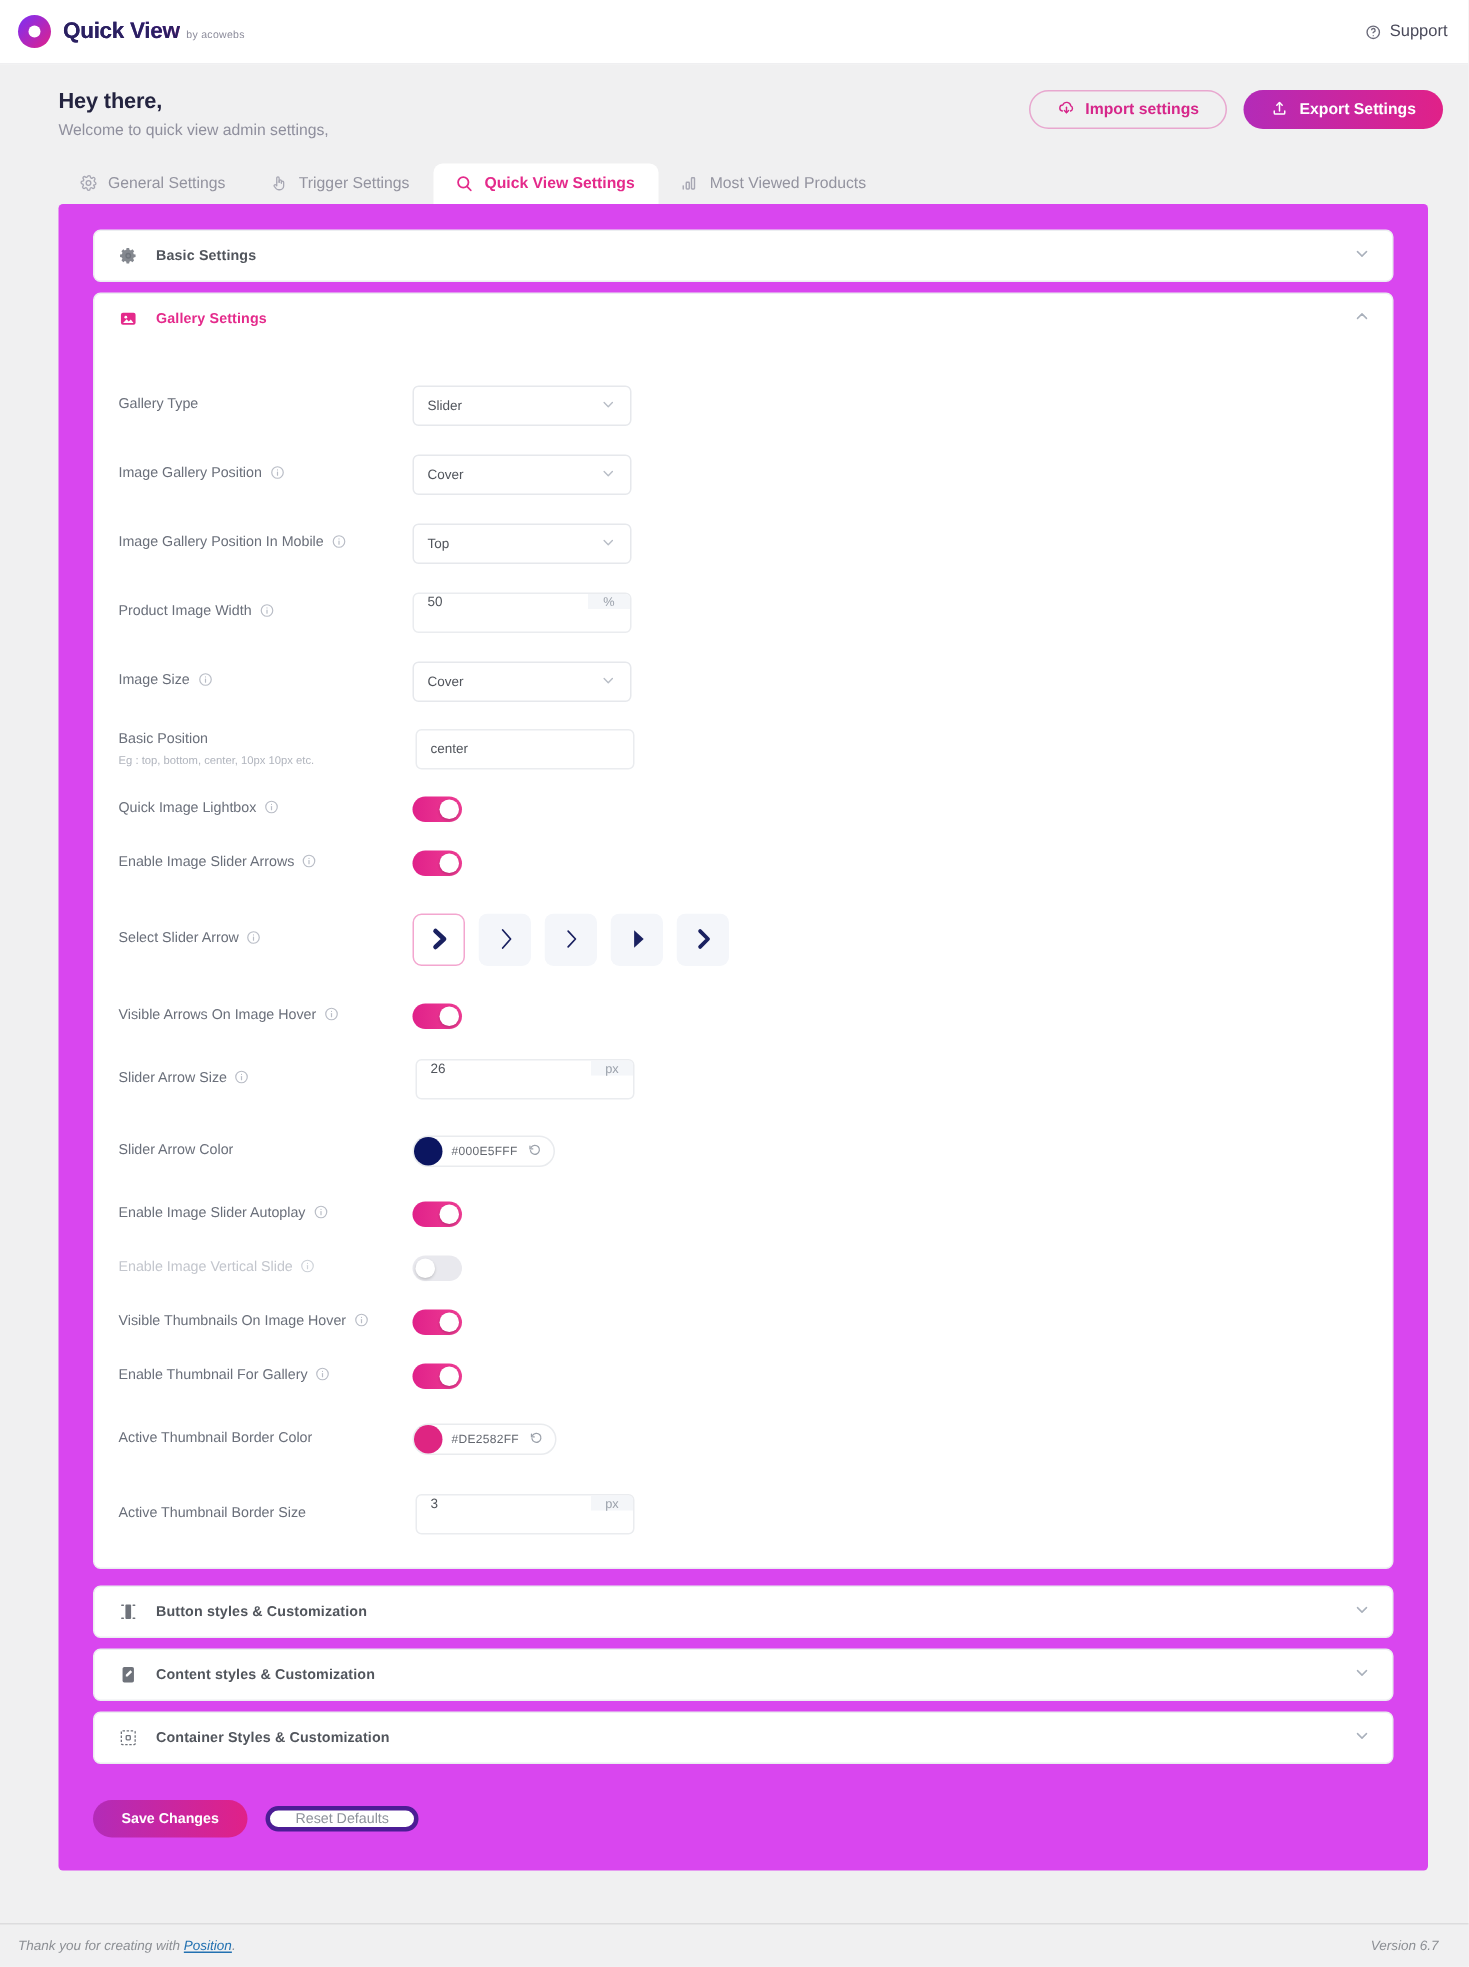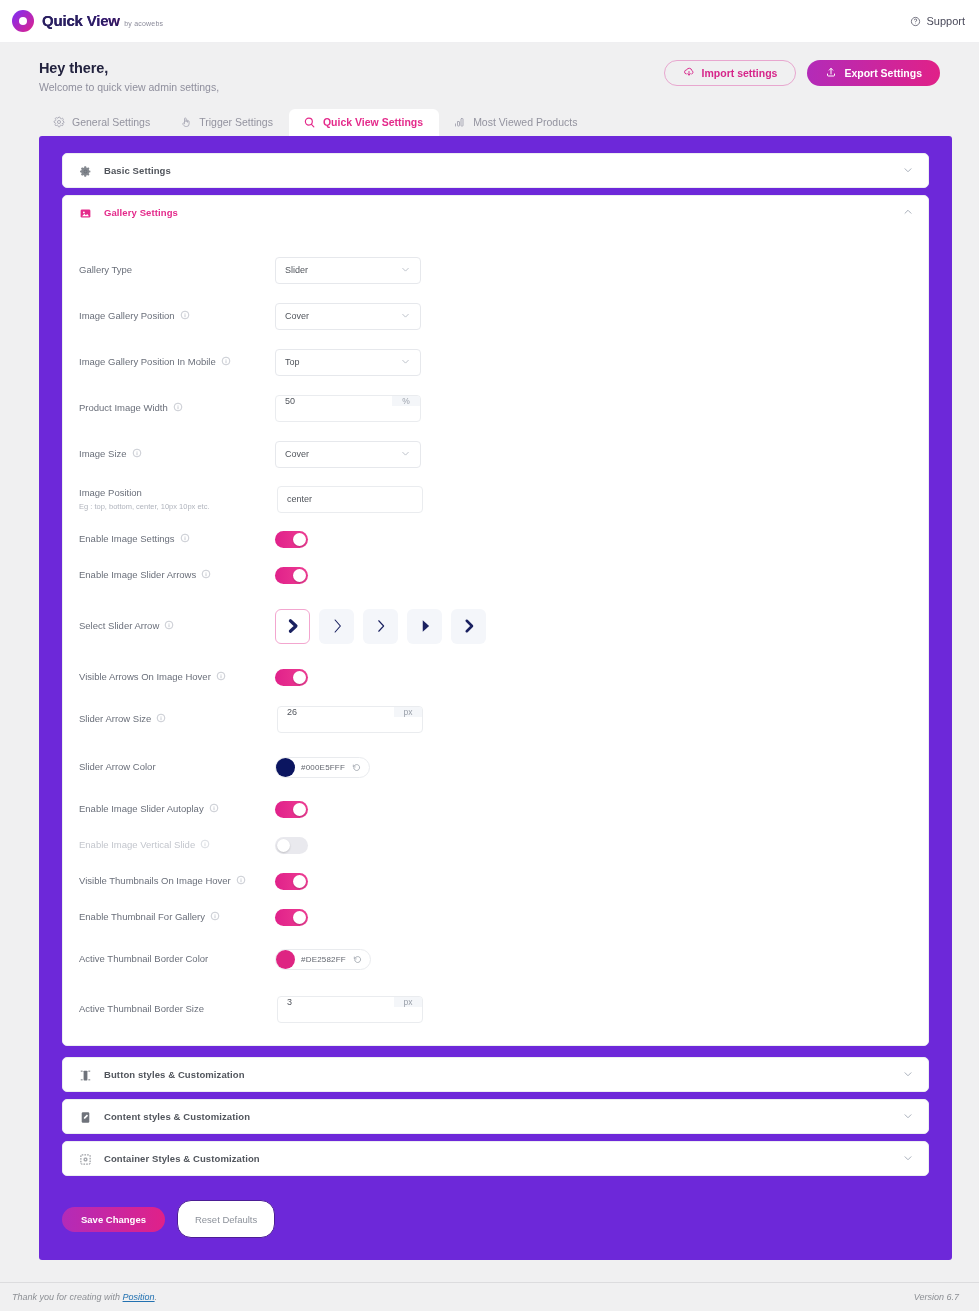--- a/index.html
+++ b/index.html
@@ -43,21 +43,21 @@
   .hero {
     background: #f0f0f1;
     padding: 17px 0 0 0;
     display: flex;
     align-items: flex-start;
     justify-content: space-between;
   }
   .hero-left { padding-left: 39px; }
   .hero-title { font-size: 14.5px; font-weight: bold; color: #23233f; letter-spacing: -.1px; }
   .hero-sub { font-size: 10.5px; color: #8f8f9d; margin-top: 5px; }
-  .hero-right { padding-right: 39px; display: flex; gap: 11px; align-items: center; }
+  .hero-right { padding-right: 17px; display: flex; gap: 11px; align-items: center; }
 
   .btn {
     border-radius: 20px; font-size: 10.5px; font-weight: bold;
     display: inline-flex; align-items: center; gap: 7px;
     padding: 0 18px; height: 26px; cursor: pointer; white-space: nowrap;
   }
   .btn-outline { background: transparent; border: 1px solid #e8a7cf; color: #d6268a; }
   .btn-grad {
     border: none; color: #fff;
     background: linear-gradient(90deg, #b32bb8 0%, #e02188 100%);
@@ -73,21 +73,21 @@
     font-size: 10.5px; color: #93939f;
     padding: 6px 16px 7px 14px; cursor: pointer; height: 27px;
     border-radius: 6px 6px 0 0;
     justify-content: flex-end;
   }
   .tab.active { background: #fff; color: #e42a8b; font-weight: bold; }
   .tab svg { display: block; flex: none; }
 
   
   .card {
-    background: #6d28d9;
+    background: #d946ef;
     margin: 0 27px 0 39px;
     border-radius: 3px;
     padding: 17px 23px 22px 23px;
     min-height: 1098px;
   }
 
   .panel {
     border: 1px solid #eceef1;
     border-radius: 5px;
     margin-bottom: 7px;
@@ -180,21 +180,21 @@
   .reset-ico { color: #9ba1aa; display: block; cursor: pointer; }
 
   
   .actions { display: flex; gap: 12px; align-items: center; margin-top: 24px; padding-left: 0; }
   .btn-save {
     height: 25px; border-radius: 14px; border: none; color: #fff; font-size: 9.5px; font-weight: bold;
     background: linear-gradient(90deg, #b32bb8 0%, #e02188 100%);
     padding: 0 19px; cursor: pointer; font-family: inherit;
   }
   .btn-reset {
-    height: 38px; border-radius: 14px; border: 1px solid #4c1d95; color: #8d929b;
+    height: 17px; border-radius: 14px; border: 3px solid #4c1d95; color: #8d929b;
     background: #fff; font-size: 9.5px; padding: 0 17px; cursor: pointer; font-family: inherit;
   }
 
   
   .footer {
     position: absolute; left: 0; right: 0; top: 1282px; height: 29px;
     border-top: 1px solid #dcdcde; background: #f0f0f1;
     display: flex; align-items: center; justify-content: space-between;
     padding: 0 20px 0 12px;
     font-size: 9px; color: #8c8f94; font-style: italic;
@@ -437,33 +437,33 @@
               <svg width="11" height="11" viewBox="0 0 24 24" fill="none" stroke="#b7bcc5" stroke-width="2" stroke-linecap="round" stroke-linejoin="round">
                   <path d="m6 9.5 6 6 6-6"></path>
                 </svg>
             </span>
           </div>
         </div>
       </div>
 
       <div class="row" style="min-height:44px">
         <div class="row-label" style="display:block">
-          <span class="lbl-main">Image Position</span>
+          <span class="lbl-main">Basic Position</span>
           <span class="hint">Eg : top, bottom, center, 10px 10px etc.</span>
         </div>
         <div class="ctl" style="padding-left:2px">
           <div class="textfield">
             <input type="text" value="center" style="">
           </div>
         </div>
       </div>
 
       <div class="row" style="min-height:36px">
         <div class="row-label">
-          <span class="lbl-main">Enable Image Settings</span>
+          <span class="lbl-main">Quick Image Lightbox</span>
           <span class="info">
             <svg width="10" height="10" viewBox="0 0 24 24" fill="none" stroke="#b9bdc6" stroke-width="1.9">
                 <circle cx="12" cy="12" r="9.2"></circle>
                 <path d="M12 11.2v5.2" stroke-linecap="round"></path>
                 <circle cx="12" cy="7.8" r=".95" fill="#b9bdc6" stroke="none"></circle>
               </svg>
           </span>
         </div>
         <div class="ctl">
             <div class="toggle">

